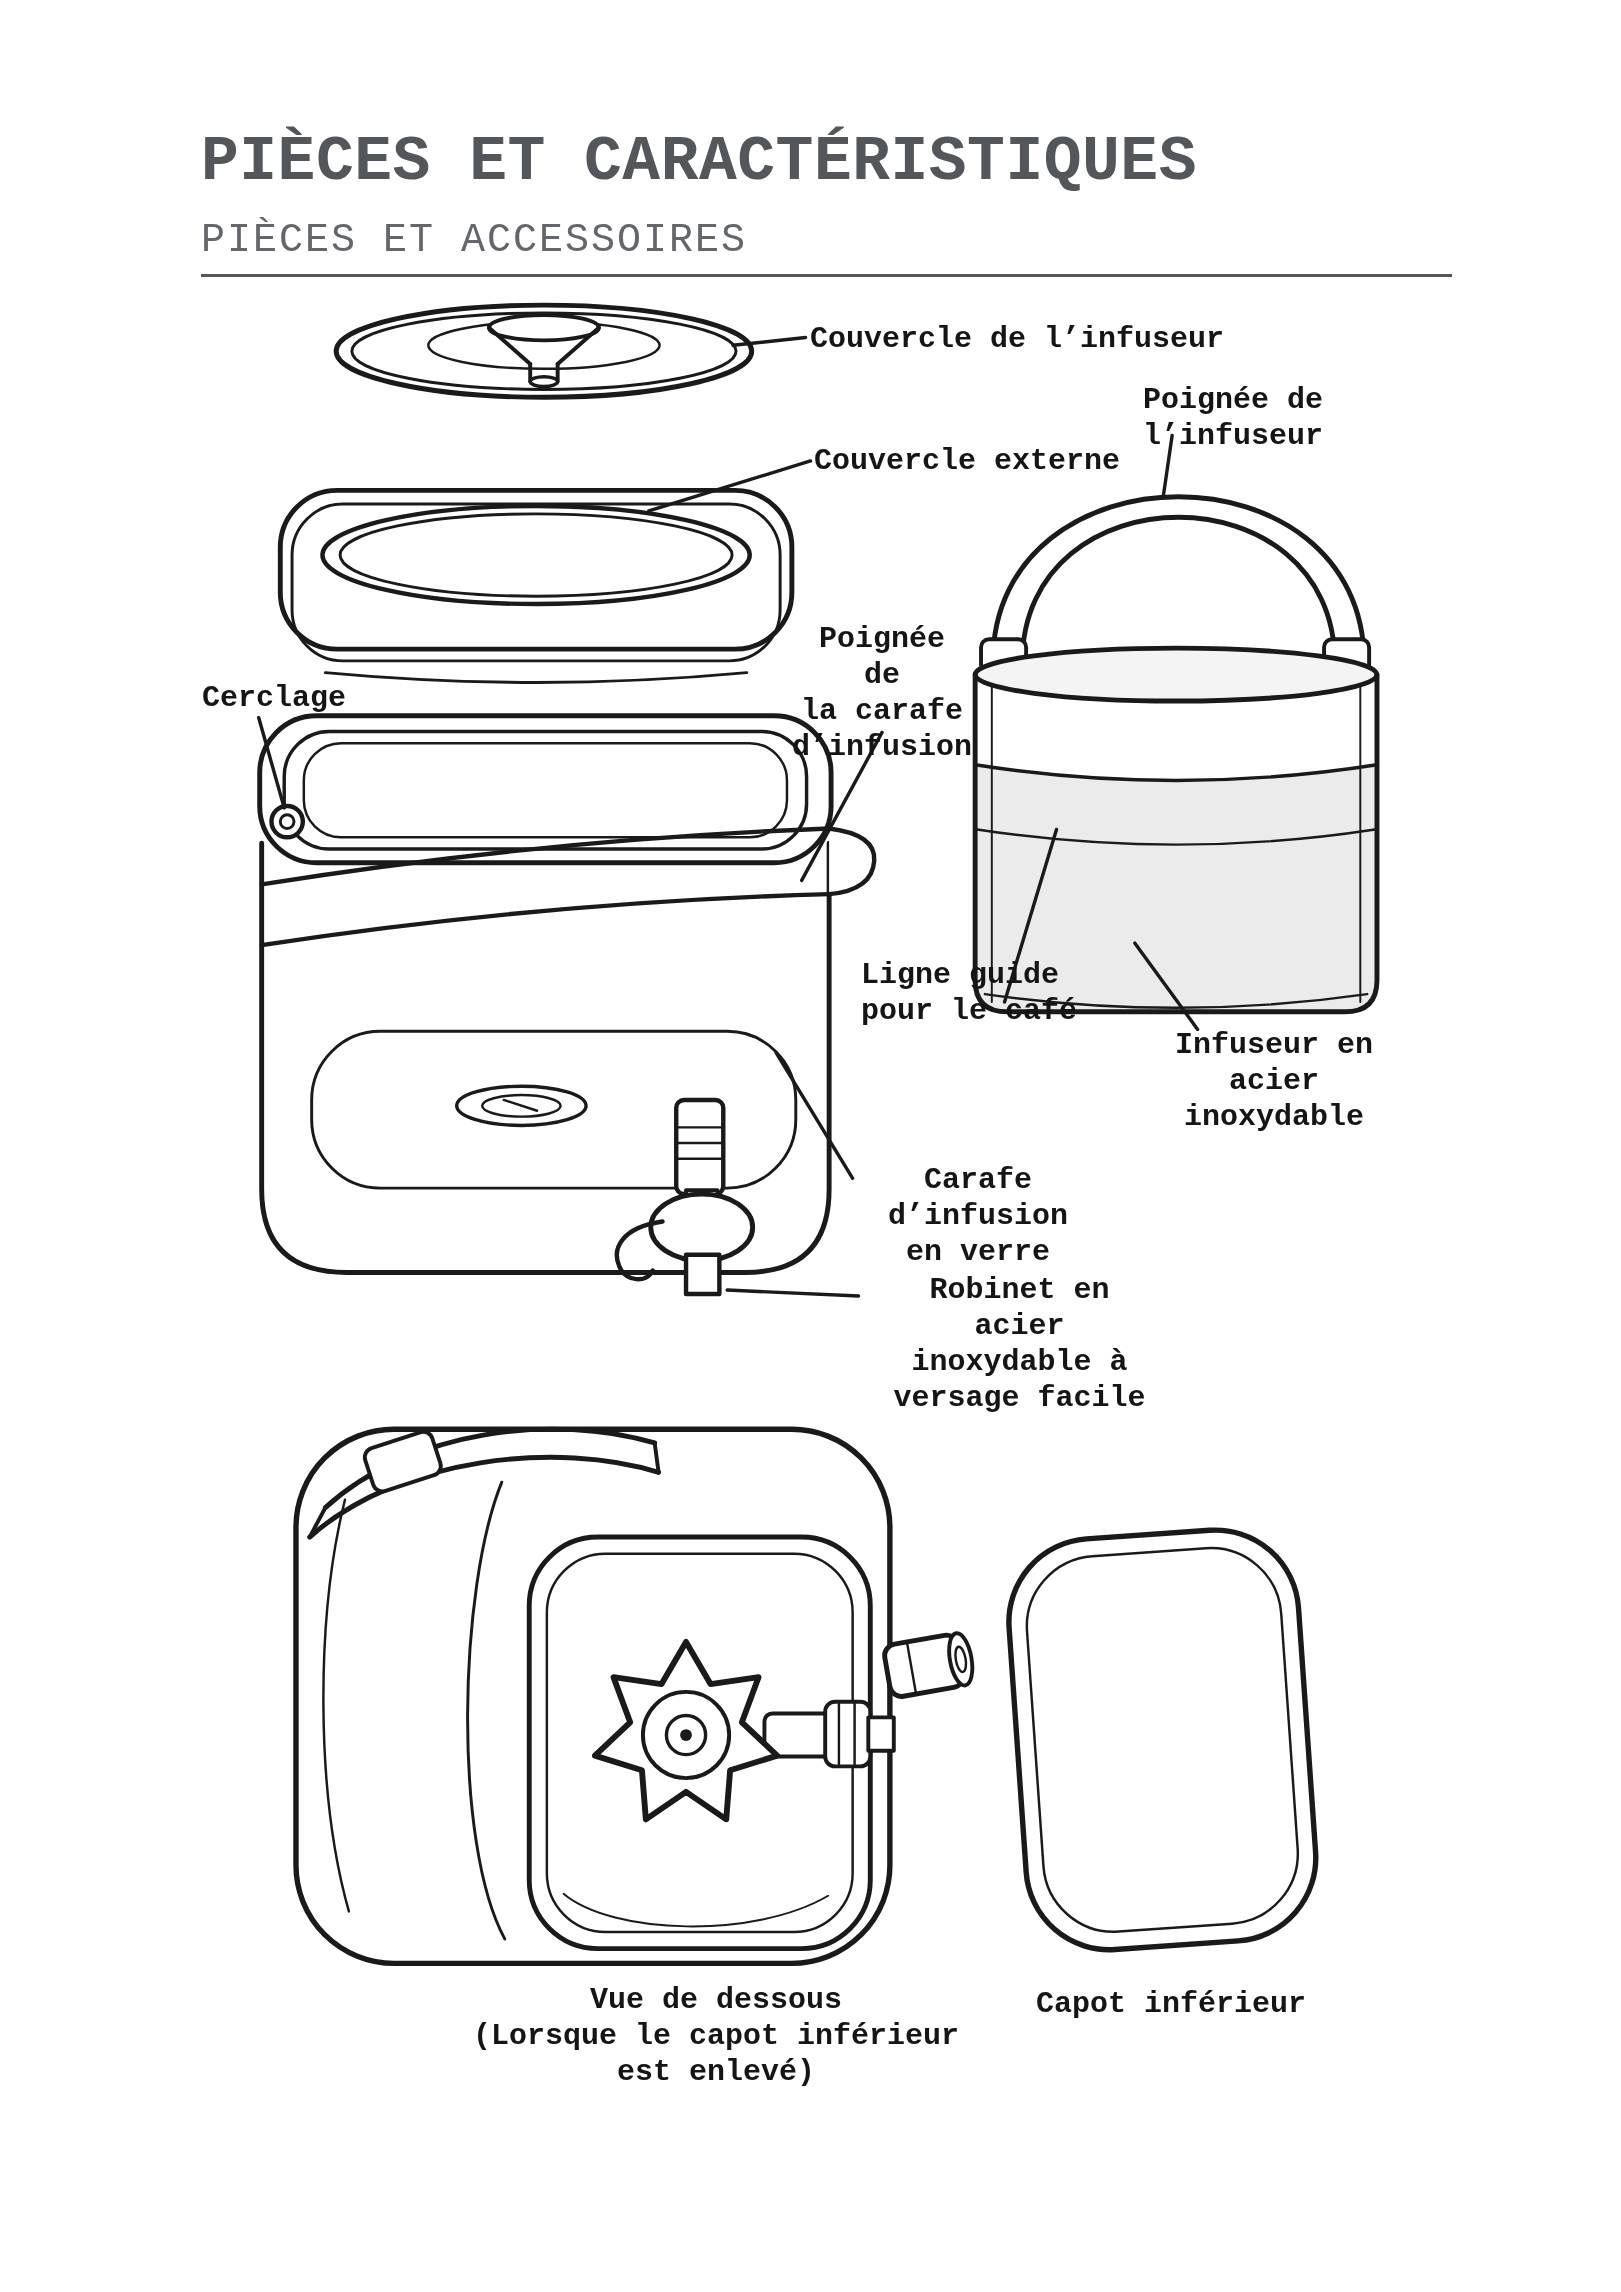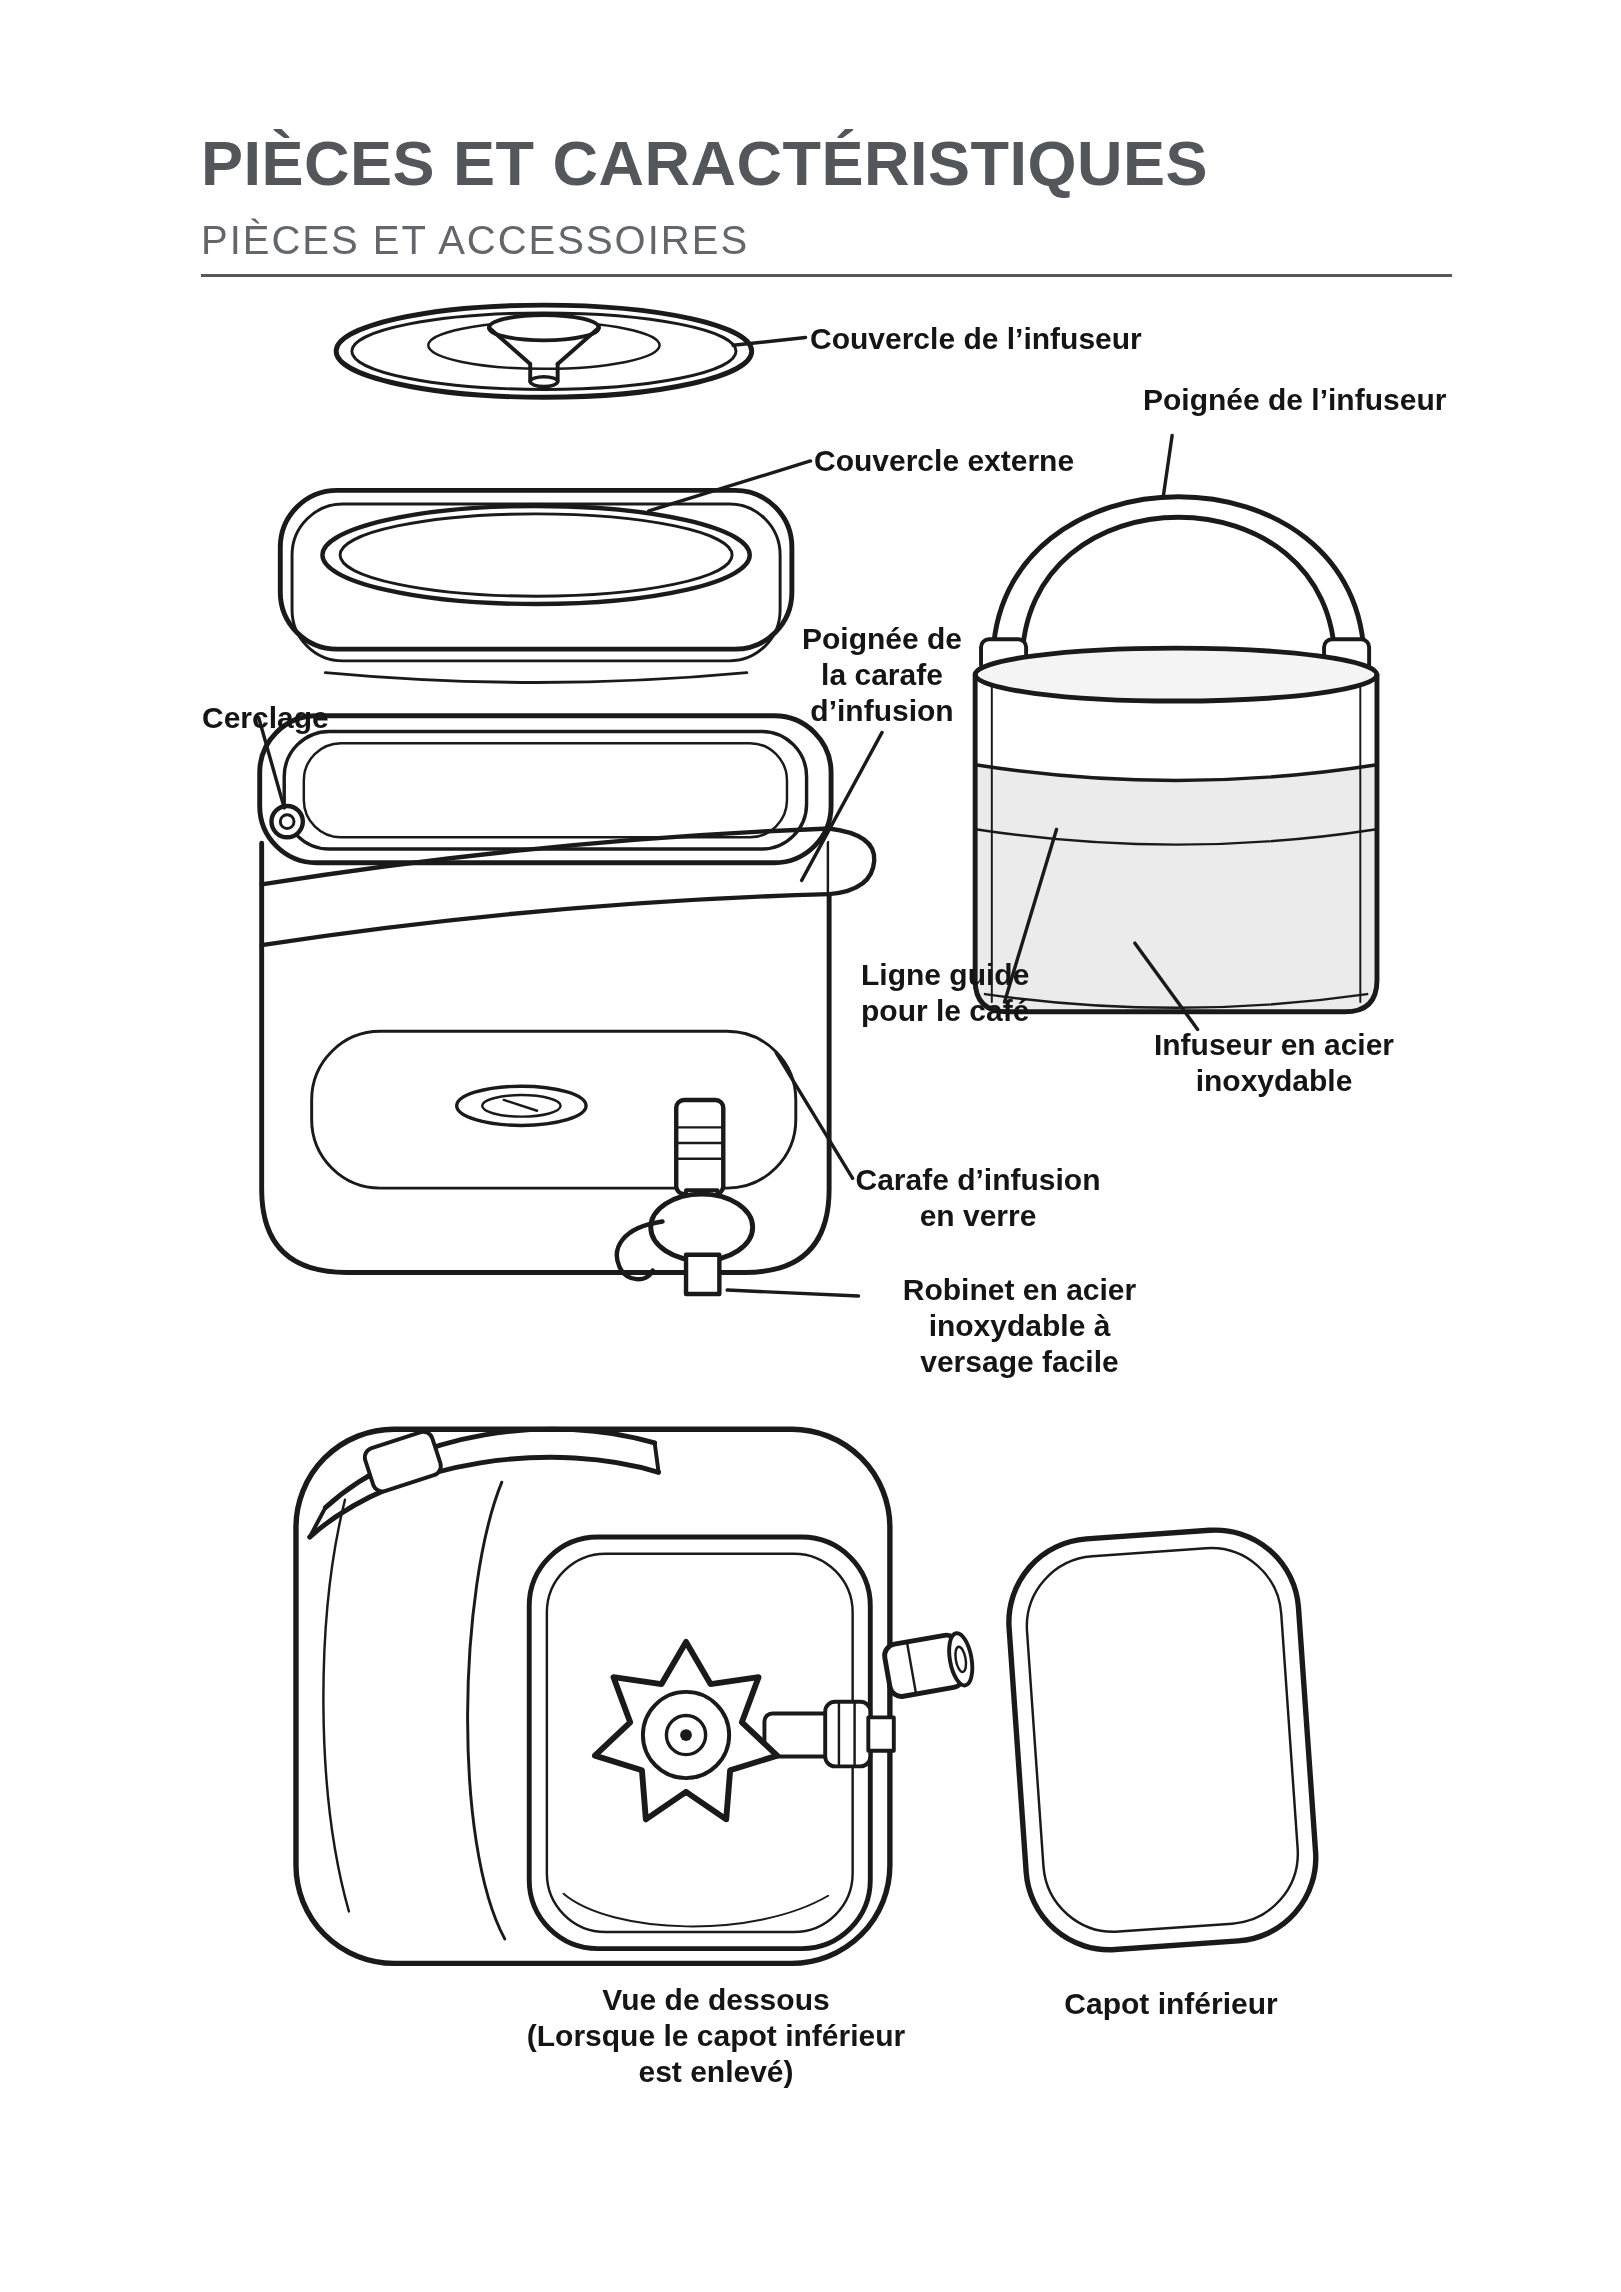--- a/index.html
+++ b/index.html
@@ -1,18 +1,18 @@
 <!DOCTYPE html>
 <html><head>
 <meta charset="utf-8">
 <style>
   html,body { margin:0; padding:0; background:#ffffff; }
   .page {
     position:relative; width:1453px; height:2293px; background:#ffffff;
-    font-family:Liberation Sans, sans-serif; overflow:hidden;padding-left:20px;
+    font-family:Liberation Mono, monospace; overflow:hidden;padding-left:20px;
   }
   .page-title {
     position:absolute; left:201px; top:127px;
     font-size:63px; font-weight:bold; color:#53565a; letter-spacing:0.5px;
   }
   .section-heading {
     position:absolute; left:201px; top:218px;
     font-size:40px; font-weight:400; color:#63666a; letter-spacing:2px;
   }
   .rule {
@@ -21,21 +21,21 @@
   }
   .diagram-svg { position:absolute; left:0; top:0; }
   .callout {
     position:absolute; font-weight:bold; font-size:30px; line-height:36px;
     color:#151515; white-space:pre-line;
   }
   .co-infuser-lid    { left:810px;  top:321px; }
   .co-infuser-handle { left:1143px; top:382px; }
   .co-outer-lid      { left:814px;  top:443px; }
   .co-carafe-handle  { left:792px;  top:621px;  width:180px; text-align:center; }
-  .co-band-clamp     { left:202px;  top:680px;margin-top:20px; }
+  .co-band-clamp     { left:202px;  top:680px; }
   .co-guide-line     { left:861px;  top:957px; }
   .co-brewer         { left:1132px; top:1027px; width:284px; text-align:center; }
   .co-carafe         { left:841px;  top:1162px; width:274px; text-align:center; }
   .co-tap            { left:886px;  top:1272px; width:267px; text-align:center; }
   .cap-bottom-view   { left:439px;  top:1982px; width:554px; text-align:center; }
   .cap-bottom-cover  { left:1014px; top:1986px; width:314px; text-align:center; }
   .footer {
     position:absolute; left:201px; top:2182px; font-size:29px; color:#4b4e52;
   }
   .footer .num { font-weight:bold; color:#121212; }

